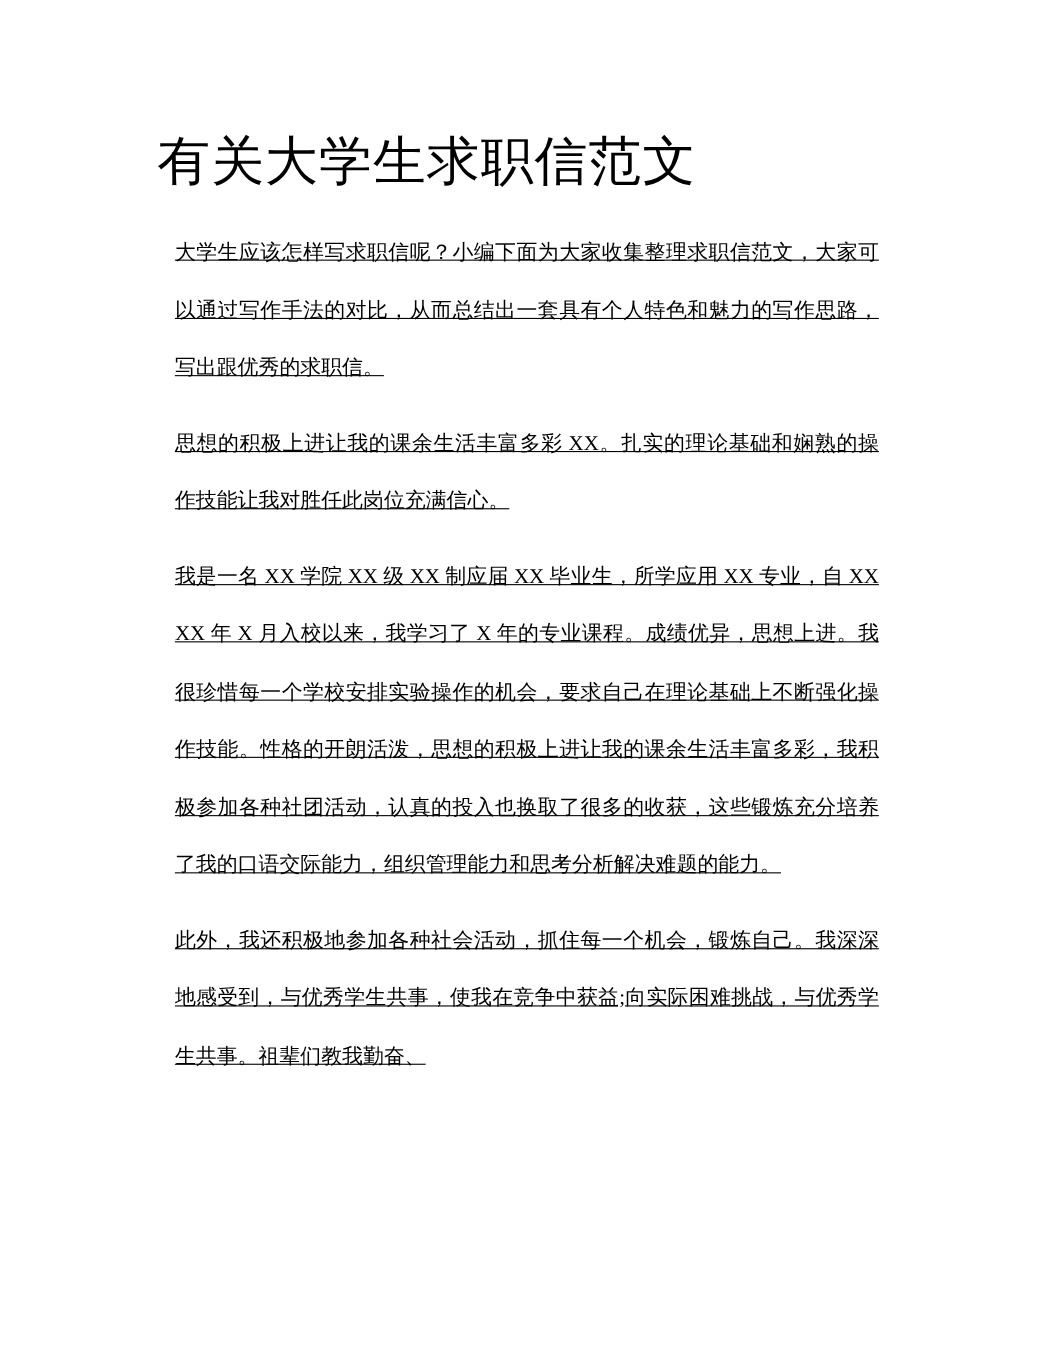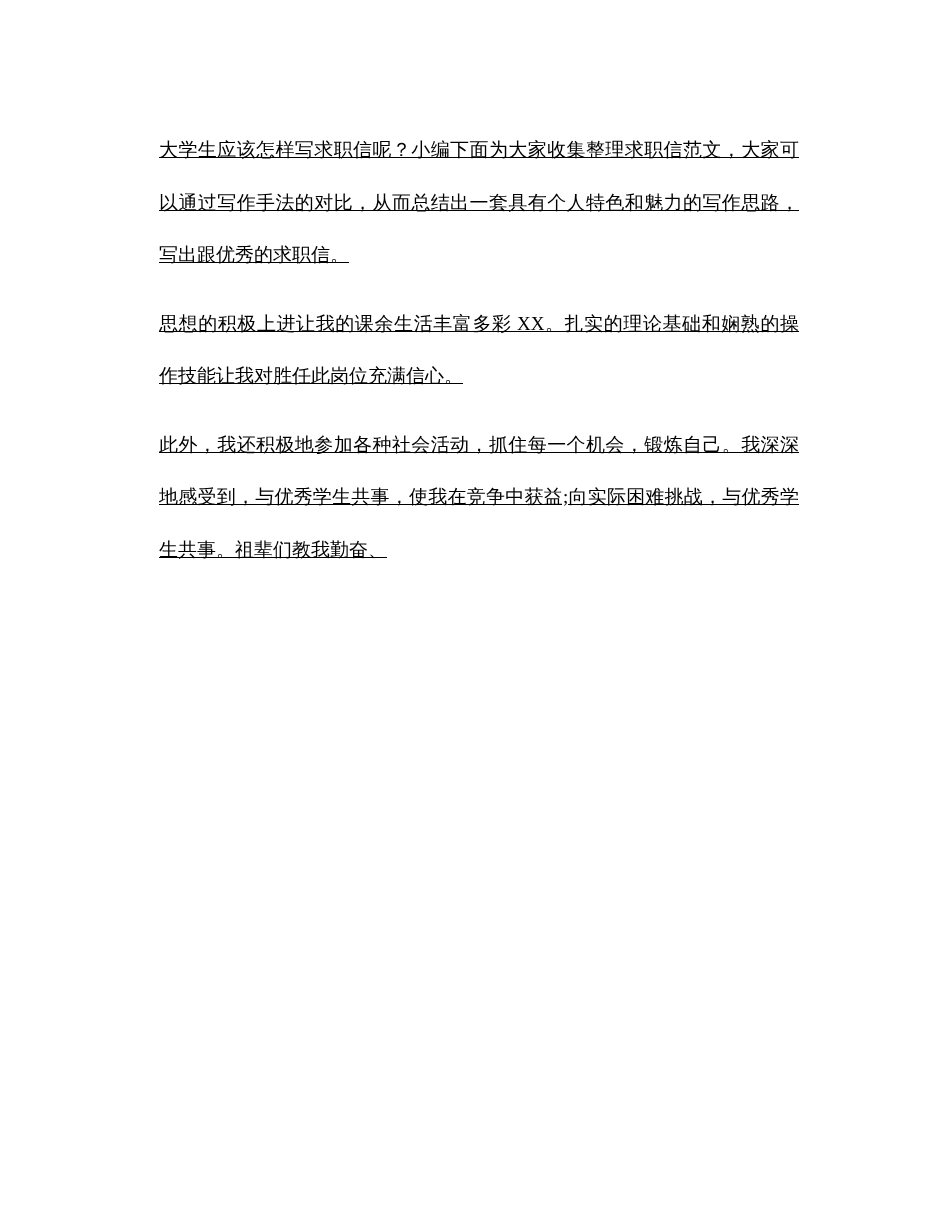--- a/index.html
+++ b/index.html
@@ -36,21 +36,23 @@
     text-align: justify;
     text-justify: inter-ideograph;
     word-break: break-all;
     text-decoration: underline;
   }
 </style>
 </head>
 <body>
 
 <div class="page">
+  <h1 class="doc-title">有关大学生求职信范文</h1>
 
   <p class="doc-paragraph">大学生应该怎样写求职信呢？小编下面为大家收集整理求职信范文，大家可以通过写作手法的对比，从而总结出一套具有个人特色和魅力的写作思路，写出跟优秀的求职信。</p>
 
 
   <p class="doc-paragraph">思想的积极上进让我的课余生活丰富多彩 XX。扎实的理论基础和娴熟的操作技能让我对胜任此岗位充满信心。</p>
 
+  <p class="doc-paragraph">我是一名 XX 学院 XX 级 XX 制应届 XX 毕业生，所学应用 XX 专业，自 XXXX 年 X 月入校以来，我学习了 X 年的专业课程。成绩优异，思想上进。我很珍惜每一个学校安排实验操作的机会，要求自己在理论基础上不断强化操作技能。性格的开朗活泼，思想的积极上进让我的课余生活丰富多彩，我积极参加各种社团活动，认真的投入也换取了很多的收获，这些锻炼充分培养了我的口语交际能力，组织管理能力和思考分析解决难题的能力。</p>
 
   <p class="doc-paragraph">此外，我还积极地参加各种社会活动，抓住每一个机会，锻炼自己。我深深地感受到，与优秀学生共事，使我在竞争中获益;向实际困难挑战，与优秀学生共事。祖辈们教我勤奋、</p>
 </div>
 
 </body></html>

